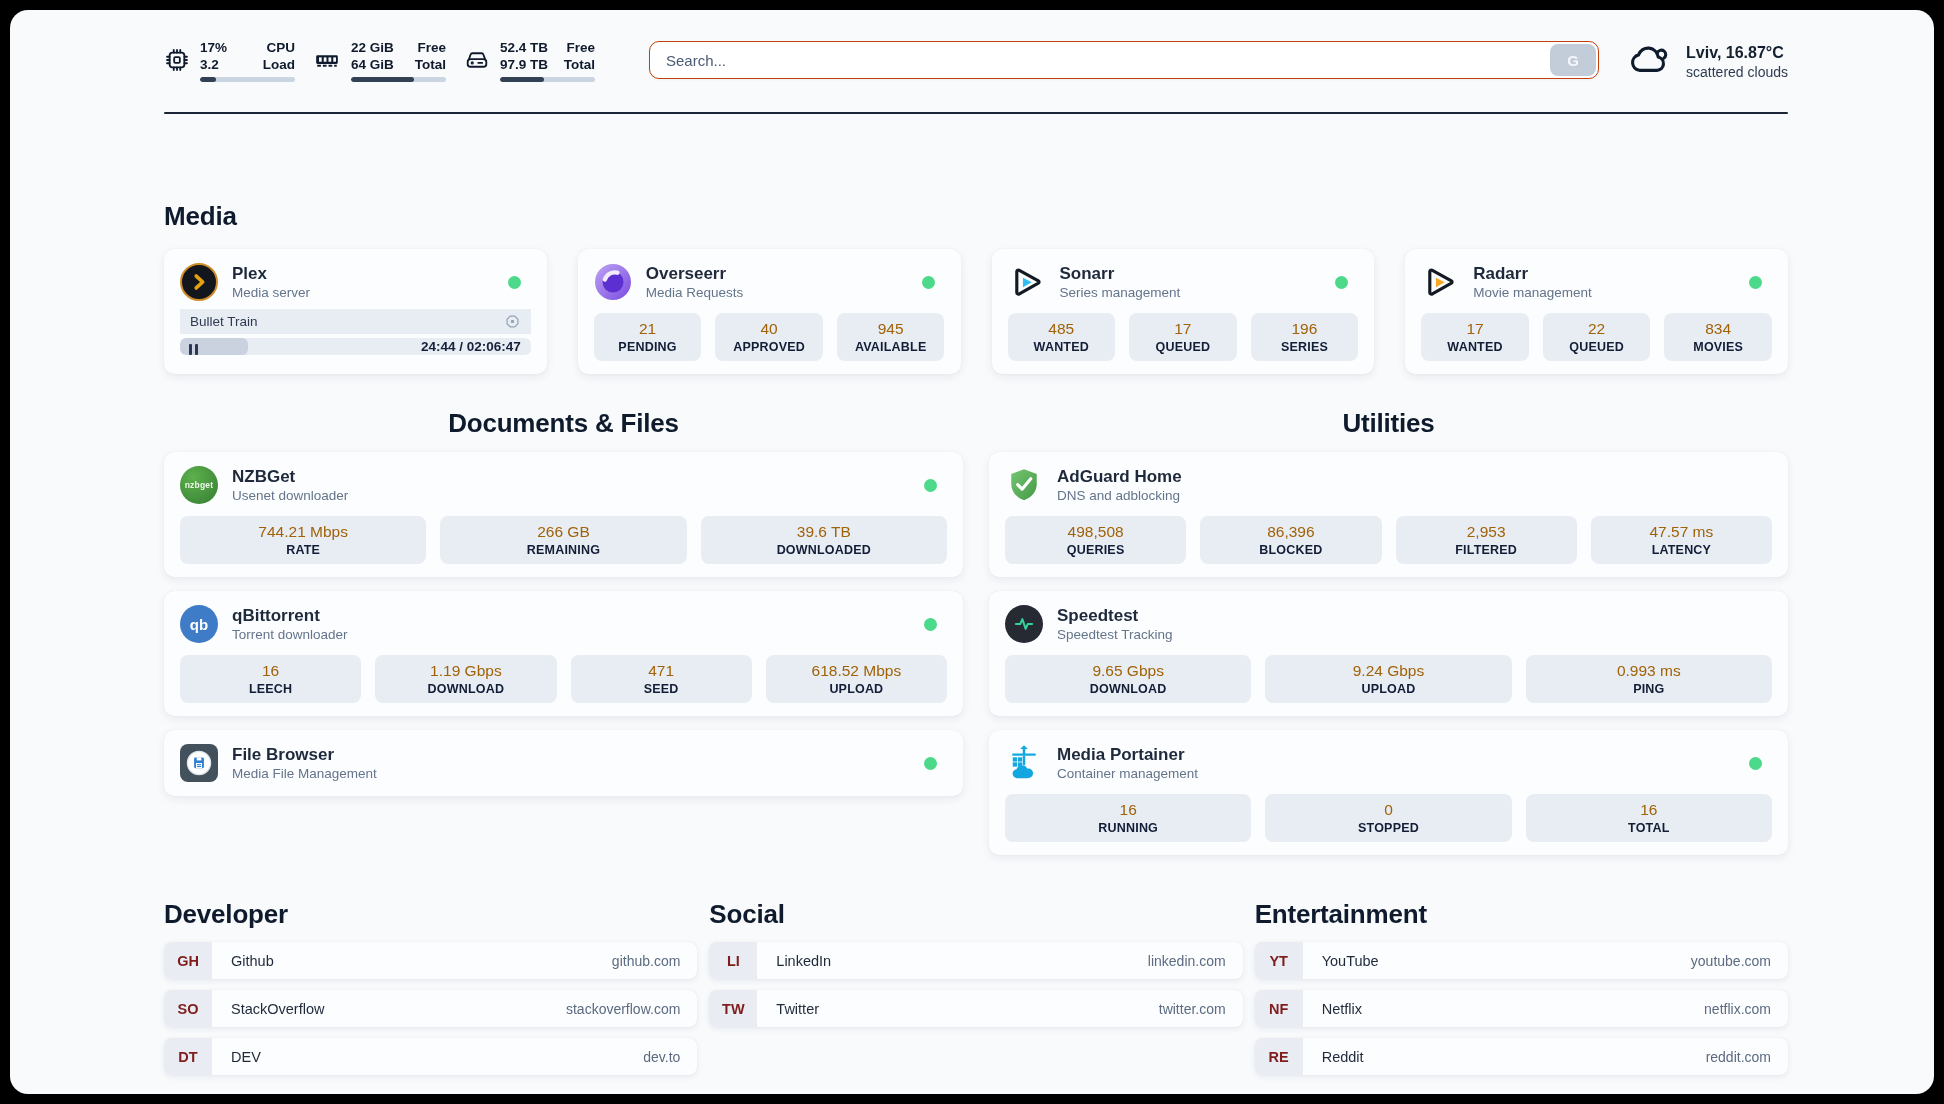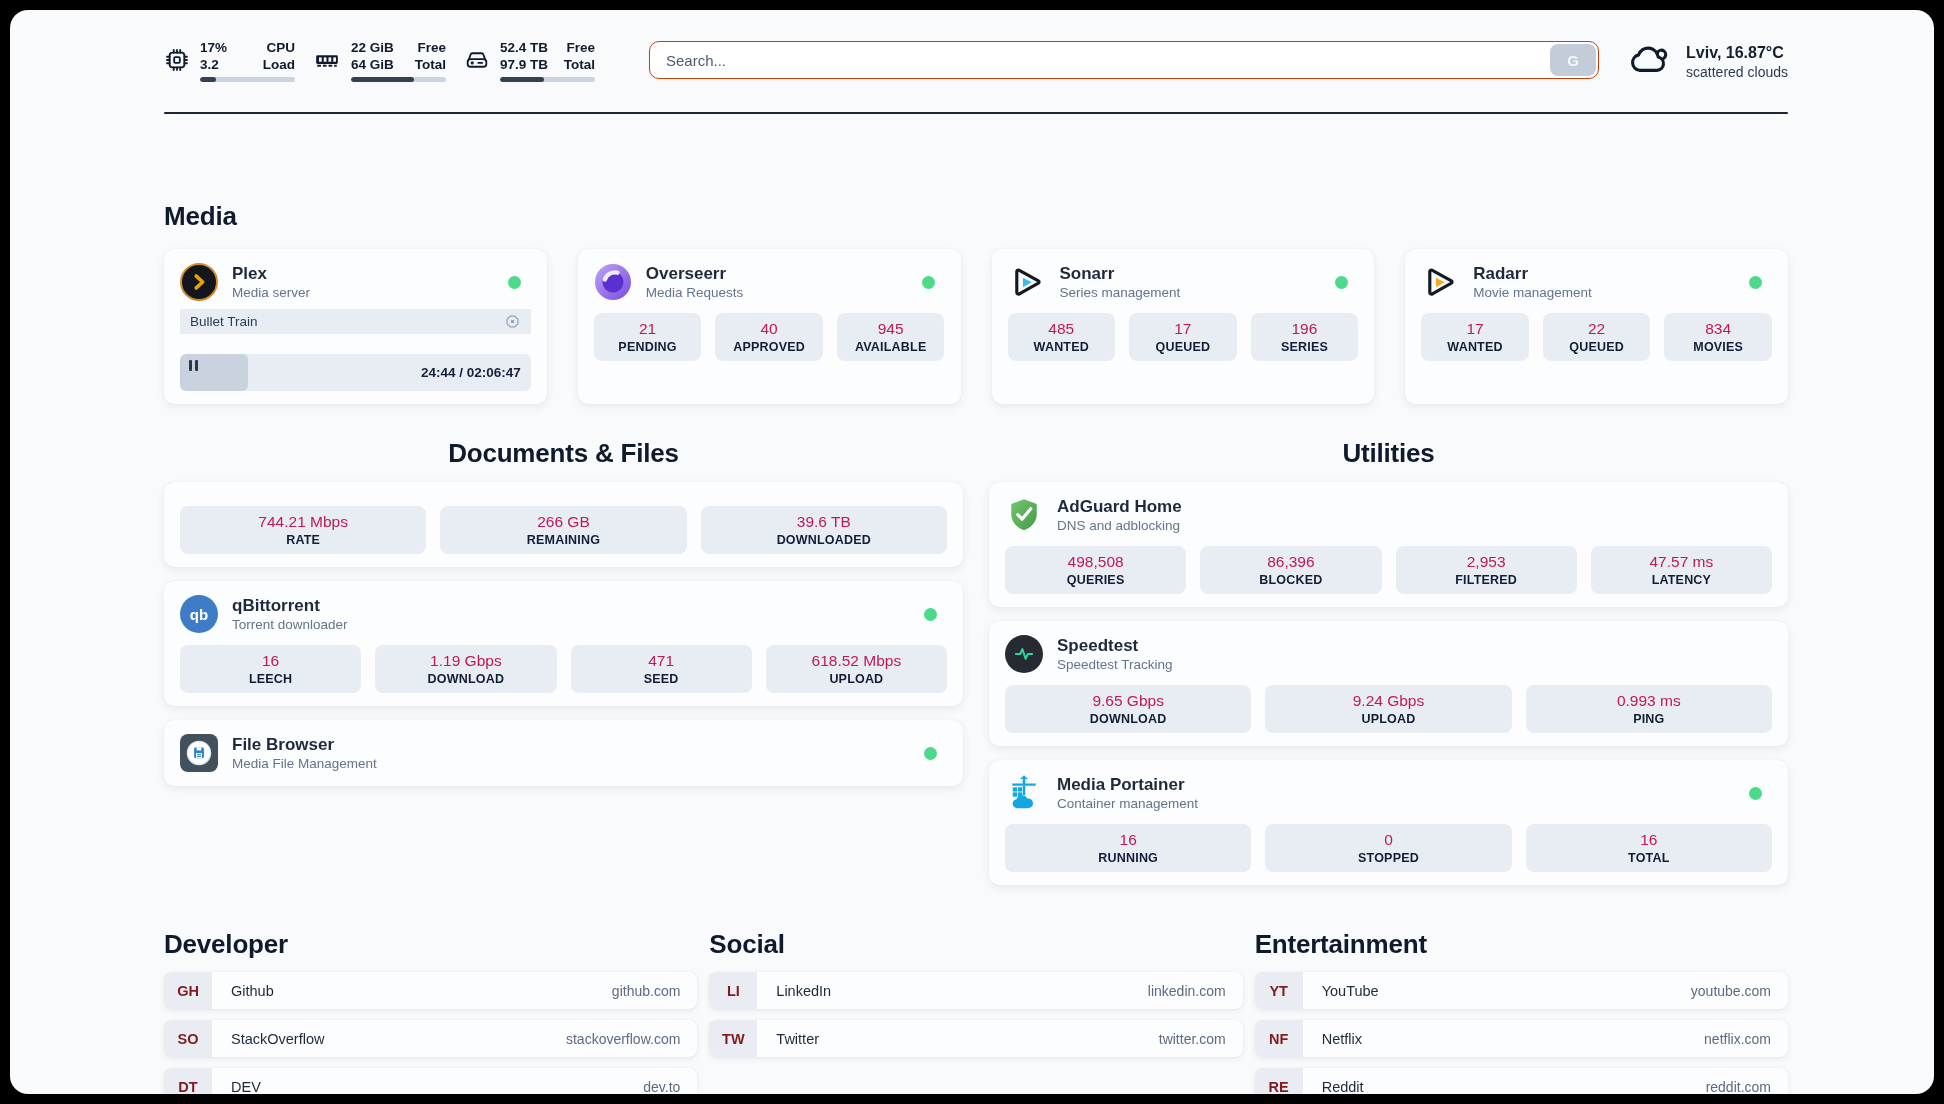--- a/index.html
+++ b/index.html
@@ -50,29 +50,29 @@
   .app-icon { width: 38px; height: 38px; flex: none; display: flex; align-items: center; justify-content: center; }
   .app-texts { display: flex; flex-direction: column; justify-content: center; }
   .app-name { font-size: 17px; font-weight: 600; color: #1e293b; line-height: 21px; }
   .app-desc { font-size: 13.5px; color: #64748b; line-height: 17px; }
   .status-dot { width: 13px; height: 13px; border-radius: 50%; background: #4cd98a; margin-left: auto; margin-right: 10px; flex: none; }
   .stats { display: flex; gap: 14px; margin-top: 11px; }
   .stat {
     flex: 1; height: 48px; background: #e8edf4; border-radius: 8px;
     display: flex; flex-direction: column; align-items: center; justify-content: center; gap: 2px;
   }
-  .stat-value { font-size: 15.5px; color: #be185d; line-height: 18px; }
+  .stat-value { font-size: 15.5px; color: #a16207; line-height: 18px; }
   .stat-label { font-size: 12.5px; font-weight: 700; color: #121d36; letter-spacing: .2px; line-height: 15px; }
   
   .media-pill {
     margin-top: 7px; height: 25px; background: #e8edf4; border-radius: 0;
     display: flex; align-items: center; padding: 0 10px; font-size: 13.5px; color: #2e3a50;
   }
   .media-pill .pill-icon { margin-left: auto; display: flex; }
-  .player-pill { position: relative; margin-top: 20px; height: 37px; background: #e8edf4; border-radius: 6px; overflow: hidden; }
+  .player-pill { position: relative; margin-top: 4px; height: 17px; background: #e8edf4; border-radius: 6px; overflow: hidden; }
   .player-fill { position: absolute; left: 0; top: 0; bottom: 0; background: #c9d2de; border-radius: 6px; }
   .pause { position: absolute; left: 9px; top: 6px; display: flex; gap: 3px; }
   .pause i { display: block; width: 3px; height: 11px; background: #2b3650; border-radius: 1px; }
   .player-time { position: absolute; right: 10px; top: 0; bottom: 0; display: flex; align-items: center; font-size: 13.5px; font-weight: 700; color: #16203a; }
   
   .plex-circle { width: 38px; height: 38px; border-radius: 50%; background: #14161d; border: 2.5px solid #cf8d2a; display: flex; align-items: center; justify-content: center; }
   .qb-circle { width: 38px; height: 38px; border-radius: 50%; background: #3e7cc7; color: #fff; font-size: 15px; font-weight: 700; display: flex; align-items: center; justify-content: center; }
   .nzb-circle { width: 38px; height: 38px; border-radius: 50%; background: radial-gradient(circle at 35% 30%, #5cb04c, #357d32); color: #eef7ea; font-size: 8.5px; font-weight: 700; display: flex; align-items: center; justify-content: center; letter-spacing: .2px; }
   .fb-square { width: 38px; height: 38px; border-radius: 8px; background: #42515c; display: flex; align-items: center; justify-content: center; }
   .st-circle { width: 38px; height: 38px; border-radius: 50%; background: #262a33; display: flex; align-items: center; justify-content: center; }
@@ -329,20 +329,28 @@
       </div>
     </div>
 
     <div class="columns">
 
       <div class="col">
         <h2 class="section-title">Documents &amp; Files</h2>
         <div class="col-stack">
 
           <div class="app-card">
+            <div class="app-head">
+              <div class="app-icon nzb-circle">nzbget</div>
+              <div class="app-texts">
+                <div class="app-name">NZBGet</div>
+                <div class="app-desc">Usenet downloader</div>
+              </div>
+              <div class="status-dot"></div>
+            </div>
             <div class="stats">
               <div class="stat">
                 <div class="stat-value">744.21 Mbps</div>
                 <div class="stat-label">RATE</div>
               </div>
               <div class="stat">
                 <div class="stat-value">266 GB</div>
                 <div class="stat-label">REMAINING</div>
               </div>
               <div class="stat">

